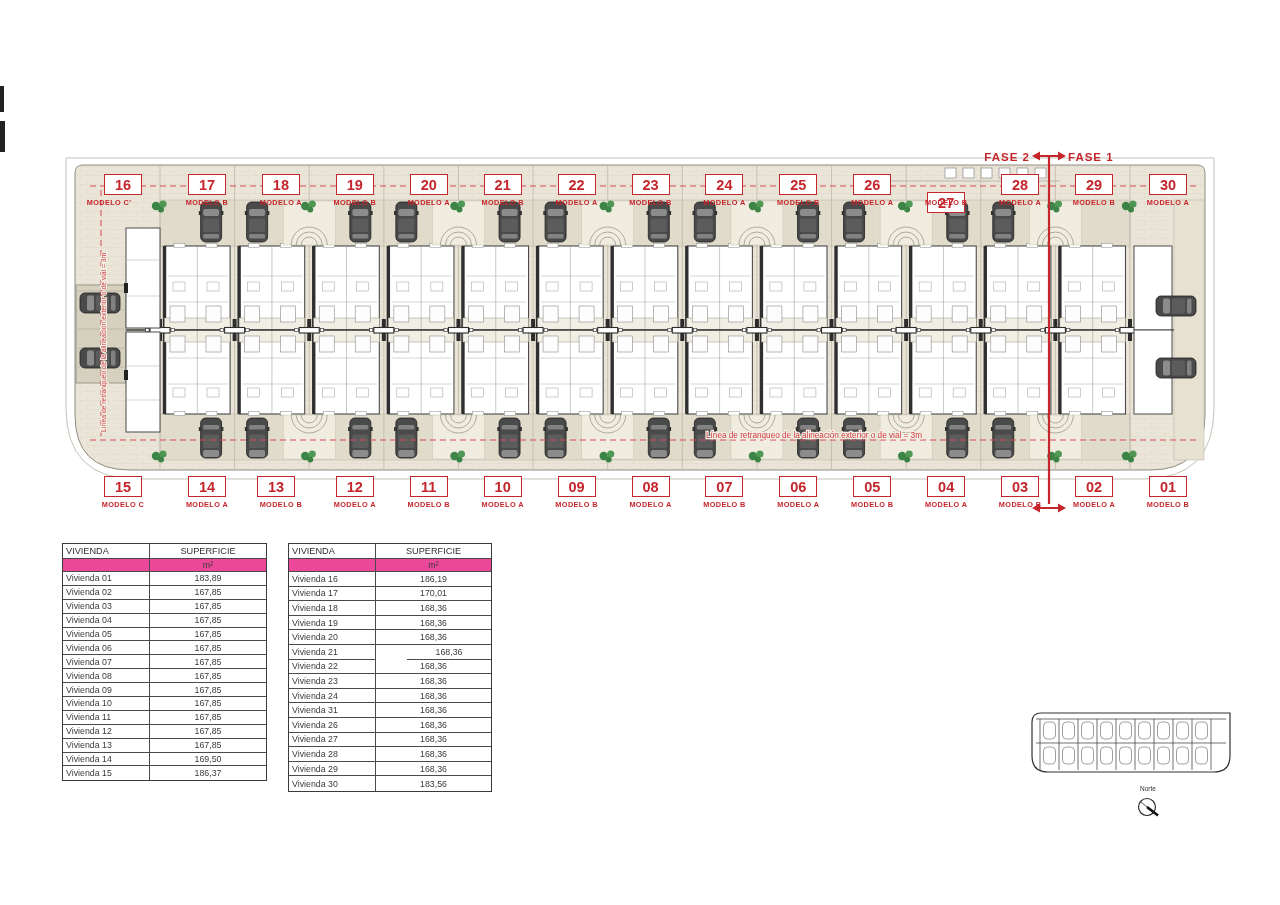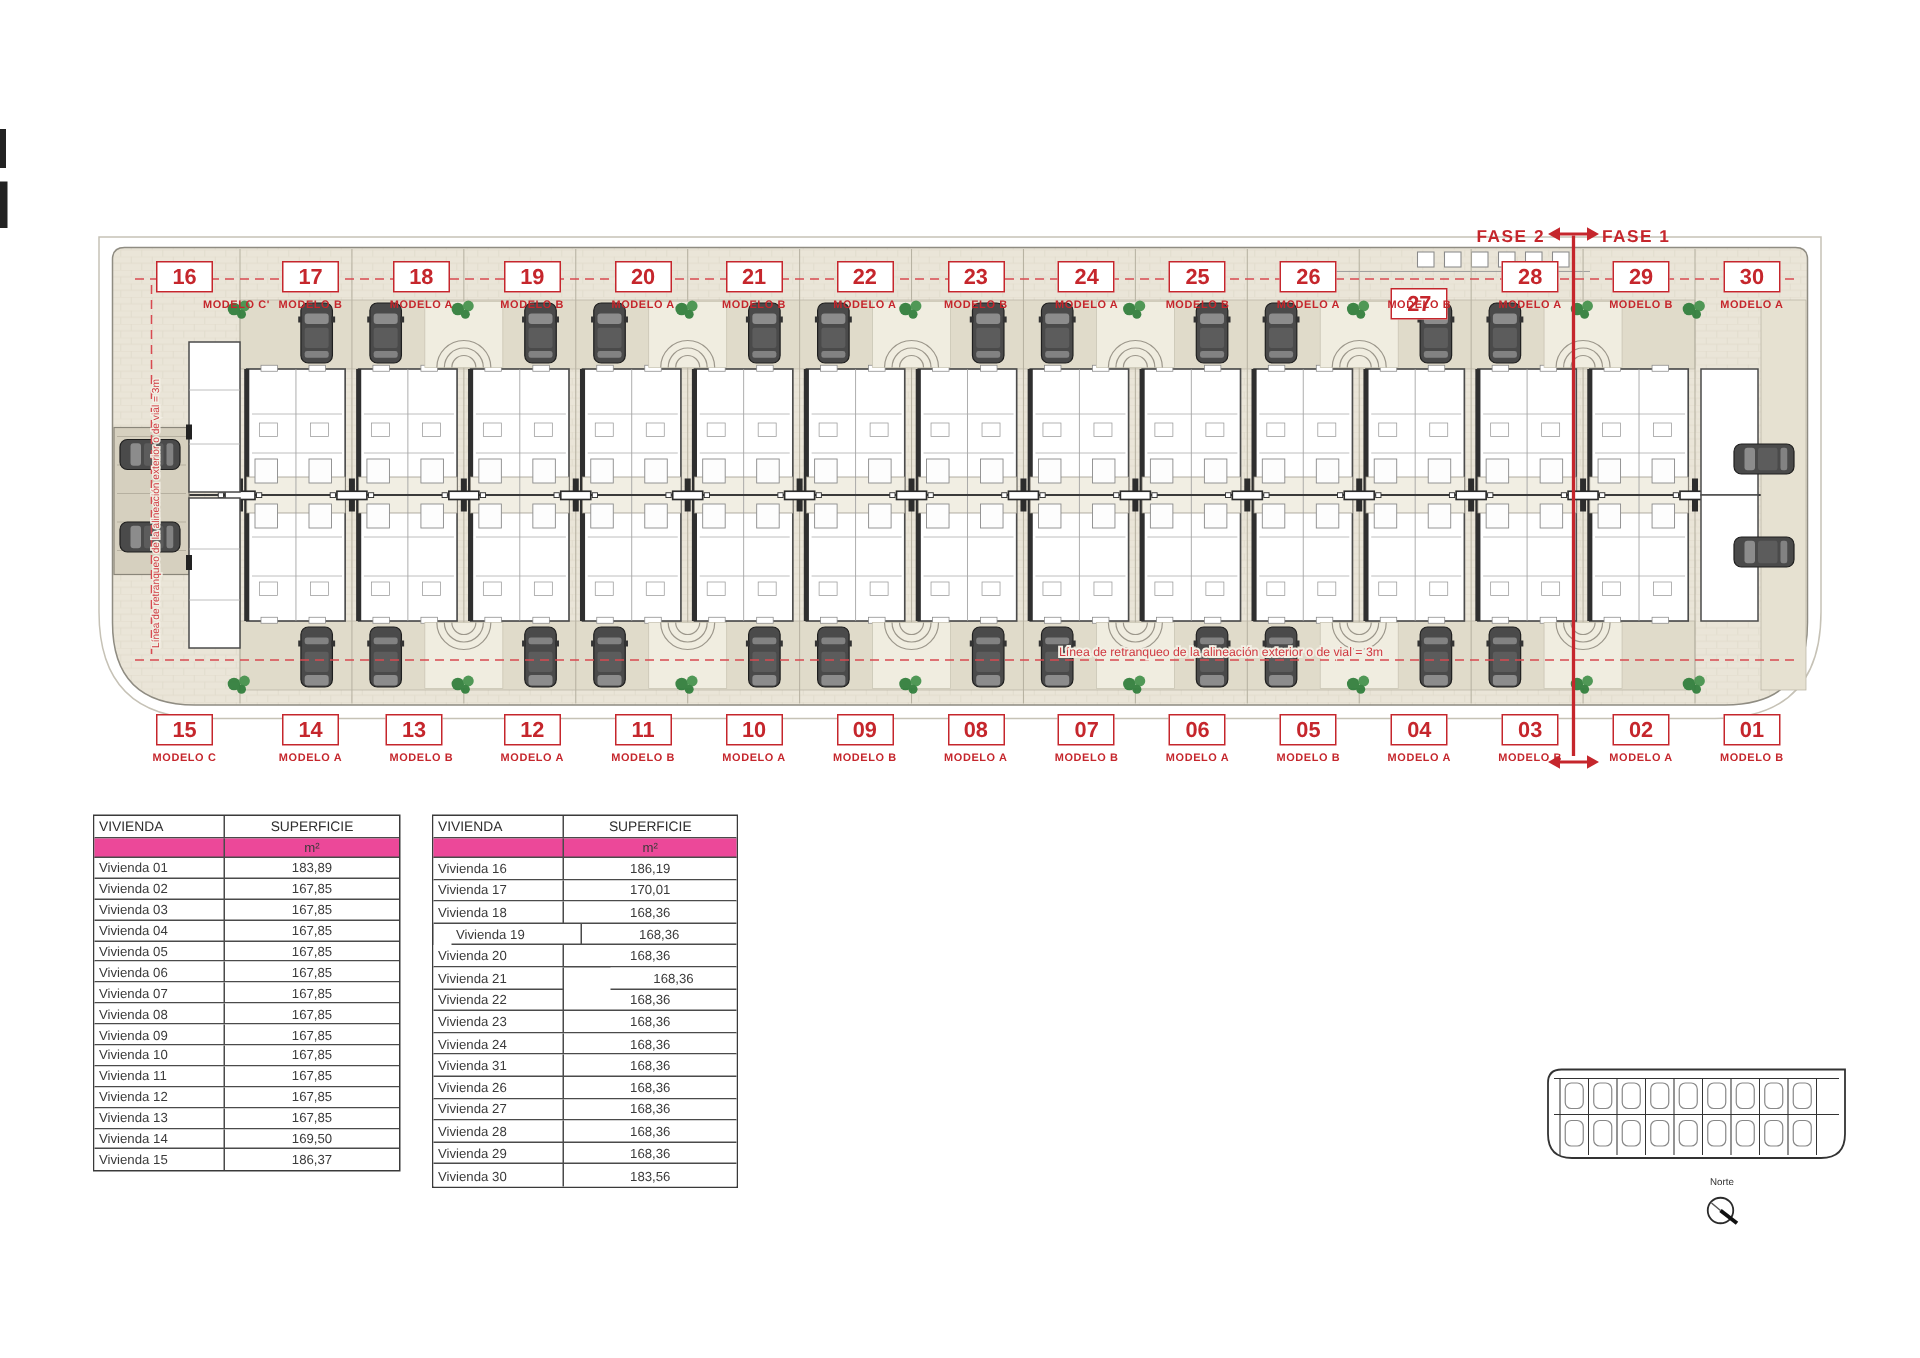--- a/index.html
+++ b/index.html
@@ -915,21 +915,21 @@
     <line x1="1038" y1="508" x2="1060" y2="508" stroke="#c5262c" stroke-width="2"></line>
     <polygon points="1032,508 1040,503.5 1040,512.5"></polygon>
     <polygon points="1066,508 1058,503.5 1058,512.5"></polygon>
       </g>
       <text x="1030" y="161" text-anchor="end" font-size="11.5" font-weight="600" letter-spacing="1" fill="#c5262c" font-family="Liberation Sans, sans-serif">FASE 2</text>
       <text x="1068" y="161" font-size="11.5" font-weight="600" letter-spacing="1" fill="#c5262c" font-family="Liberation Sans, sans-serif">FASE 1</text>
     </svg>
 
 <div id="labels-layer" class="abs" style="left:0;top:0;width:1280px;height:535px;">
       <div class="unit-label-box" style="left: 104px; top: 174px;">16</div>
-      <div class="unit-model" style="left: 88px; top: 197.5px; text-align: right;">MODELO C'</div>
+      <div class="unit-model" style="left: 63px; top: 197.5px;">MODELO C'</div>
       <div class="unit-label-box" style="left: 188px; top: 174px;">17</div>
       <div class="unit-model" style="left: 161px; top: 197.5px;">MODELO B</div>
       <div class="unit-label-box" style="left: 261.92px; top: 174px;">18</div>
       <div class="unit-model" style="left: 234.92px; top: 197.5px;">MODELO A</div>
       <div class="unit-label-box" style="left: 335.84px; top: 174px;">19</div>
       <div class="unit-model" style="left: 308.84px; top: 197.5px;">MODELO B</div>
       <div class="unit-label-box" style="left: 409.76px; top: 174px;">20</div>
       <div class="unit-model" style="left: 382.76px; top: 197.5px;">MODELO A</div>
       <div class="unit-label-box" style="left: 483.68px; top: 174px;">21</div>
       <div class="unit-model" style="left: 456.68px; top: 197.5px;">MODELO B</div>
@@ -1067,21 +1067,21 @@
         <div class="vcell c-mid">186,19</div>
       </div>
       <div class="vrow" style="height:14.6px;">
         <div class="vcell c-left">Vivienda 17</div>
         <div class="vcell c-mid">170,01</div>
       </div>
       <div class="vrow" style="height:14.6px;">
         <div class="vcell c-left">Vivienda 18</div>
         <div class="vcell c-mid">168,36</div>
       </div>
-      <div class="vrow" style="height:14.6px;margin-left:12px;">
+      <div class="vrow" style="height:14.6px;">
         <div class="vcell c-left">Vivienda 19</div>
         <div class="vcell c-mid">168,36</div>
       </div>
       <div class="vrow" style="height:14.6px;">
         <div class="vcell c-left">Vivienda 20</div>
         <div class="vcell c-mid">168,36</div>
       </div>
       <div class="vrow" style="height:14.6px;gap:31px;">
         <div class="vcell c-left">Vivienda 21</div>
         <div class="vcell c-mid">168,36</div>

